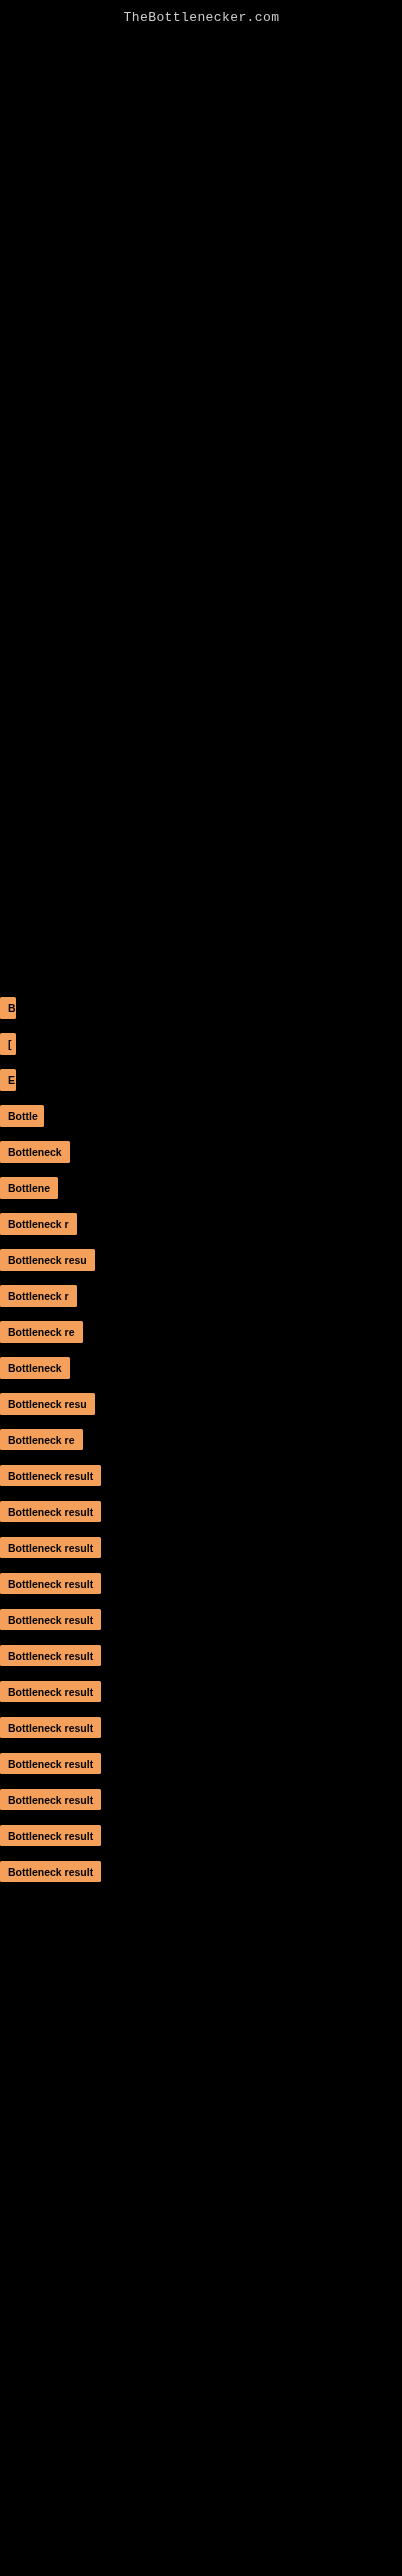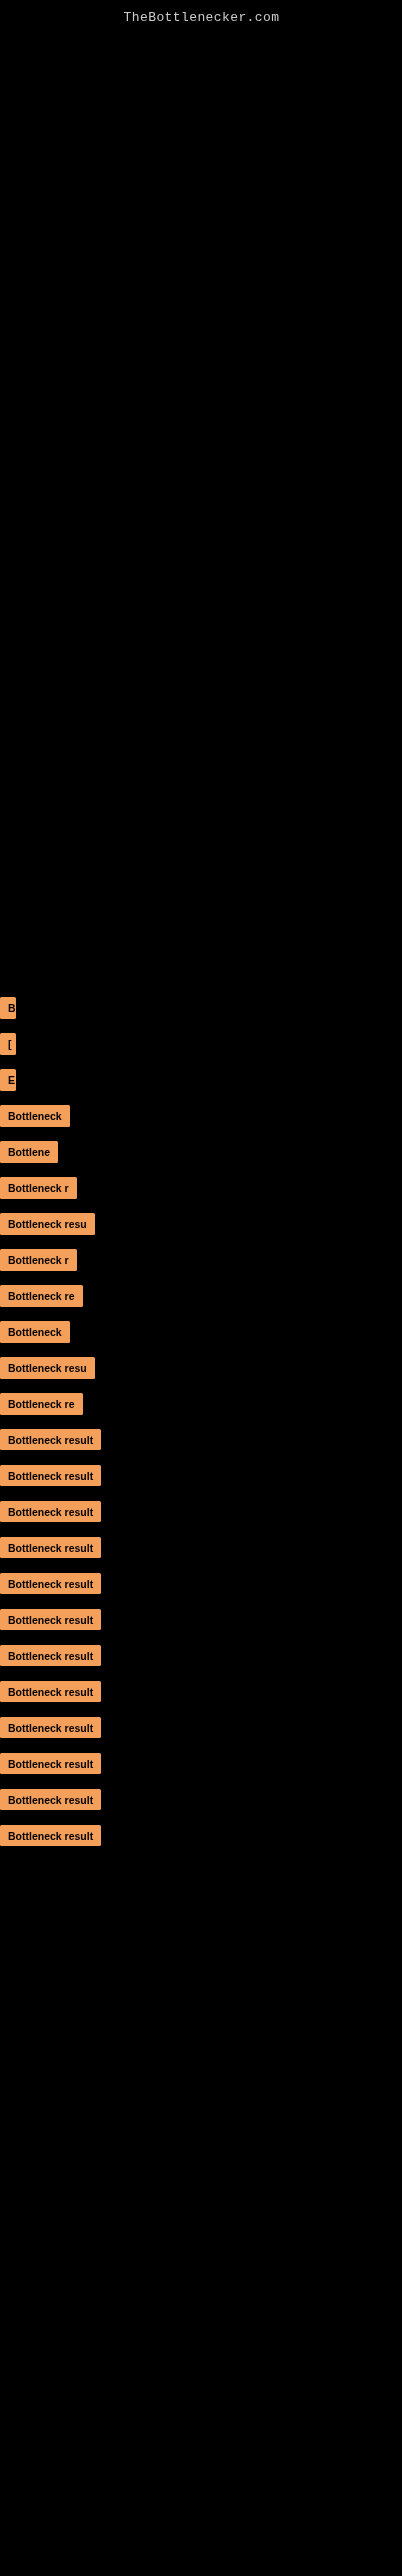--- a/index.html
+++ b/index.html
@@ -61,20 +61,23 @@
 <div class="item-row">
       <div class="bottleneck-item" style="max-width: 16px;">B</div>
     </div>
     <div class="item-row">
       <div class="bottleneck-item" style="max-width: 16px;">[</div>
     </div>
     <div class="item-row">
       <div class="bottleneck-item" style="max-width: 16px;">E</div>
     </div>
     <div class="item-row">
+      <div class="bottleneck-item" style="max-width: 44px;">Bottle</div>
+    </div>
+    <div class="item-row">
       <div class="bottleneck-item" style="max-width: 72px;">Bottleneck</div>
     </div>
     <div class="item-row">
       <div class="bottleneck-item" style="max-width: 64px;">Bottlene</div>
     </div>
     <div class="item-row">
       <div class="bottleneck-item" style="max-width: 89px;">Bottleneck r</div>
     </div>
     <div class="item-row">
       <div class="bottleneck-item" style="max-width: 105px;">Bottleneck resu</div>

